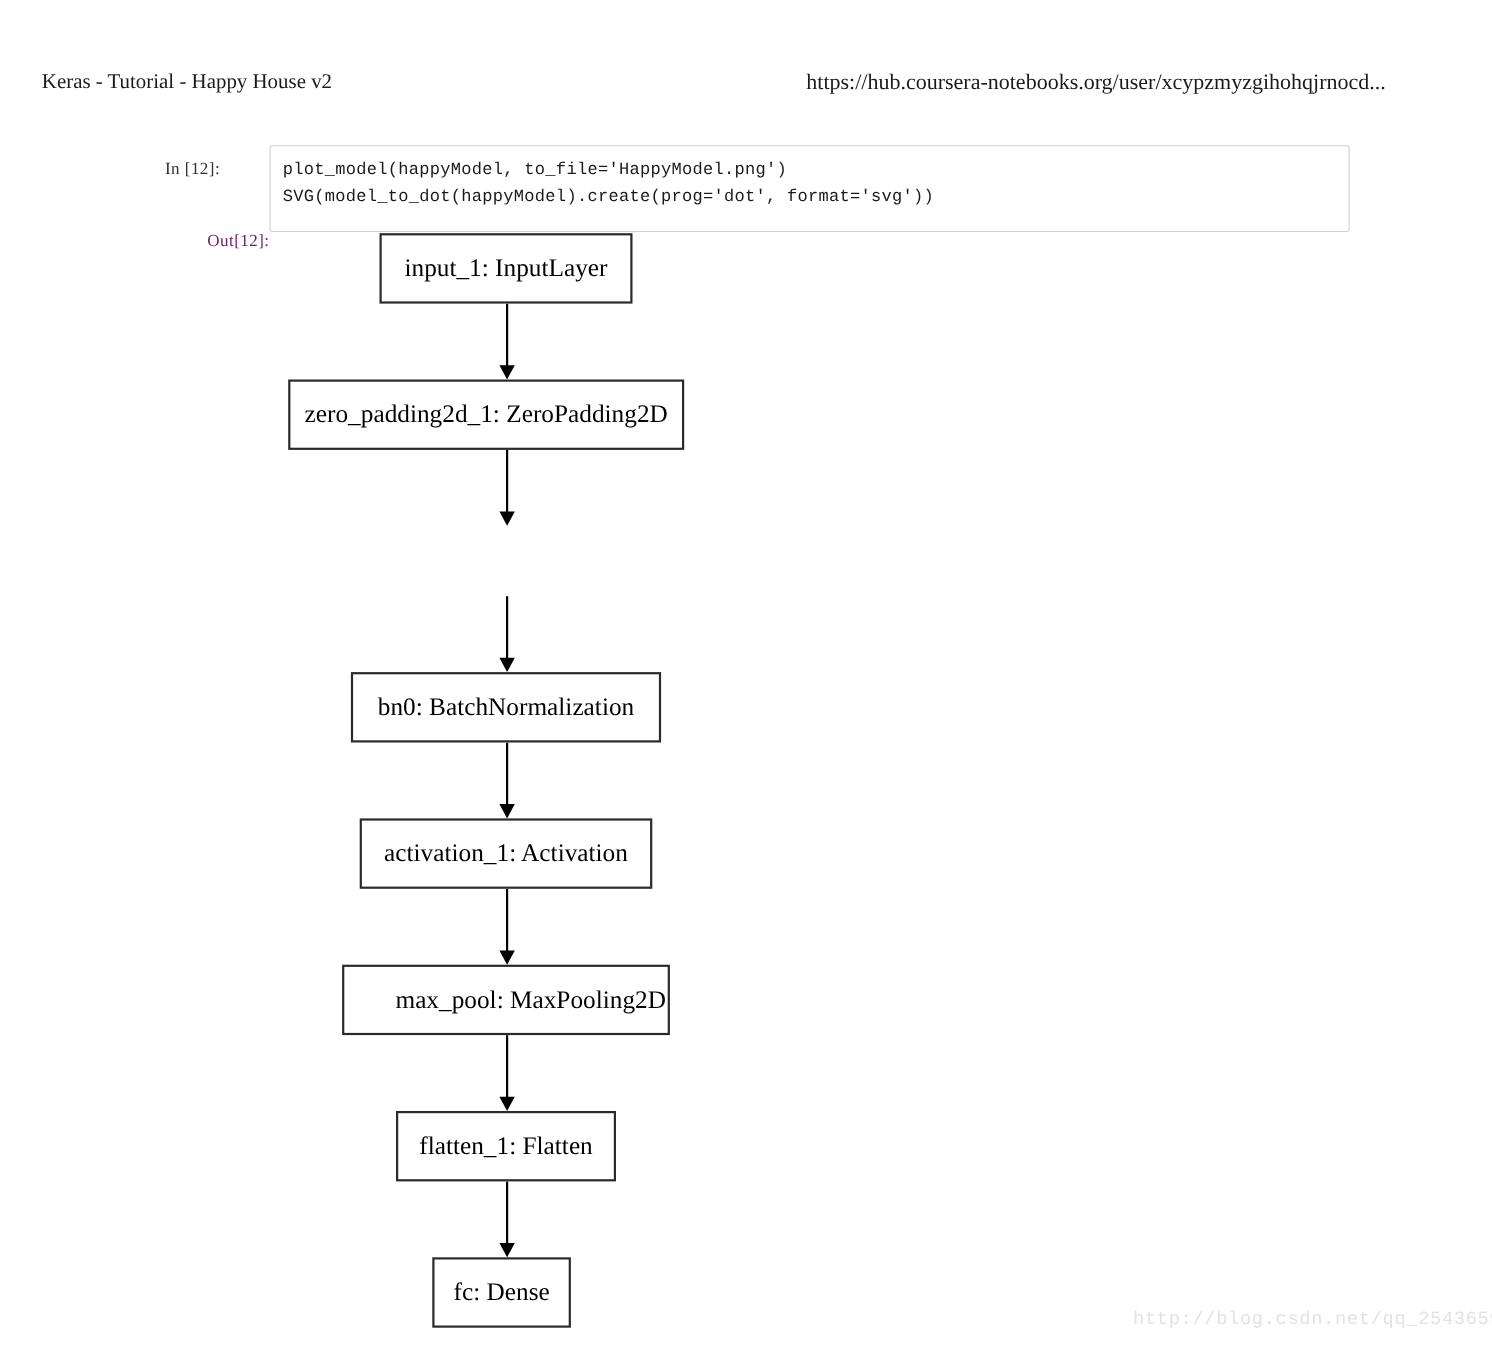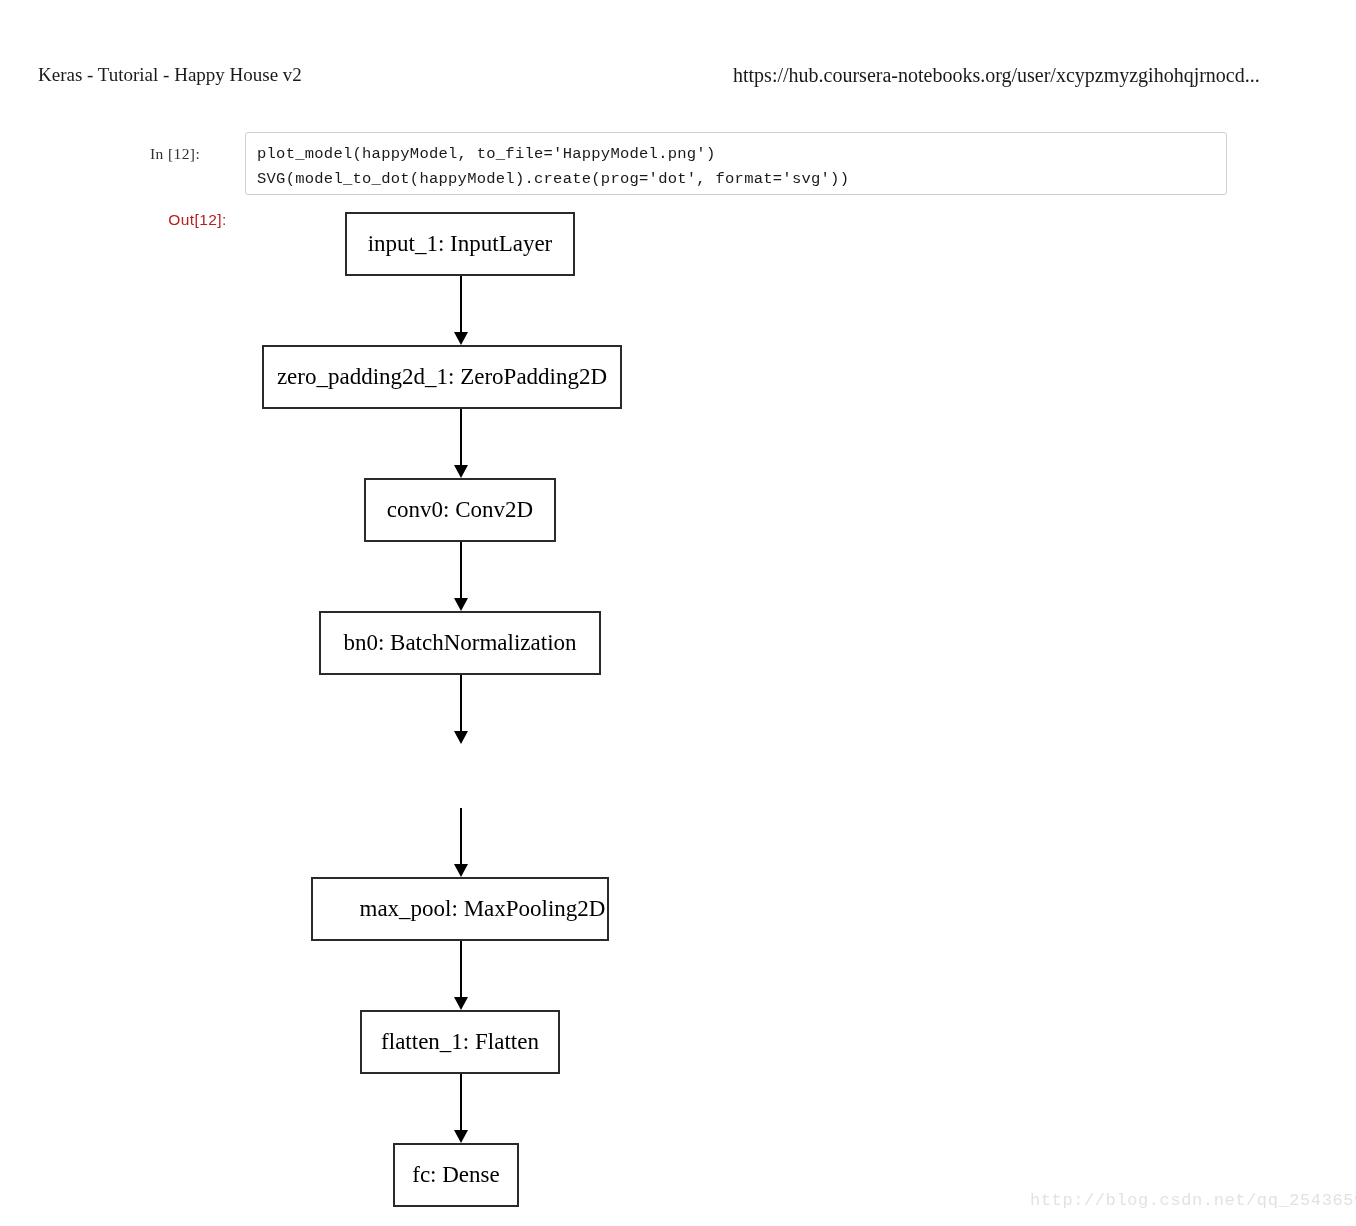--- a/index.html
+++ b/index.html
@@ -55,37 +55,37 @@
     font-size: 15.5px;
     line-height: 22px;
     color: #303030;
     letter-spacing: 0.4px;
   }
   .out-prompt {
     position: absolute;
     left: 150px;
     top: 209px;
     width: 95px;
-    text-align: center;
-    font-family: Liberation Sans, sans-serif;
+    text-align: right;
+    font-family: Liberation Serif, serif;
     font-size: 15.5px;
     line-height: 22px;
-    color: #b91c1c;
+    color: #701a75;
     letter-spacing: 0.4px;
   }
   .code-cell {
     position: absolute;
     left: 245px;
     top: 132px;
     width: 982px;
     box-sizing: border-box;
     border: 1px solid #cfcfcf;
     border-radius: 3px;
     background: #ffffff;
-    padding: 9px 10px 2px 11px;
+    padding: 9px 10px 18px 11px;
   }
   .code-line {
     font-family: "Liberation Mono", "DejaVu Sans Mono", monospace;
     font-size: 15.5px;
     line-height: 25px;
     color: #1a1a1a;
     white-space: pre;
     letter-spacing: 0.25px;
   }
 
@@ -191,26 +191,26 @@
     <div class="edge" style="left: 460px; top: 1074px;">
       <div class="edge-line" style="height: 57px;"></div>
       <div class="edge-head" style="top: 56px;"></div>
     </div>
     <div class="node-box" style="left: 345px; top: 212px; width: 230px;">
       <span>input_1: InputLayer</span>
     </div>
     <div class="node-box" style="left: 262px; top: 345px; width: 360px;">
       <span>zero_padding2d_1: ZeroPadding2D</span>
     </div>
-    <div class="node-box" style="left: 364px; top: 478px; width: 192px;">
-      <span>conv0: Conv2D</span>
-    </div>
     <div class="node-box" style="left: 319px; top: 611px; width: 282px;">
       <span>bn0: BatchNormalization</span>
     </div>
+    <div class="node-box" style="left: 327px; top: 744px; width: 266px;">
+      <span>activation_1: Activation</span>
+    </div>
     <div class="node-box" style="left: 311px; top: 877px; width: 298px; padding-left: 45px;">
       <span>max_pool: MaxPooling2D</span>
     </div>
     <div class="node-box" style="left: 360px; top: 1010px; width: 200px;">
       <span>flatten_1: Flatten</span>
     </div>
     <div class="node-box" style="left: 393px; top: 1143px; width: 126px;">
       <span>fc: Dense</span>
     </div>
   </div>

